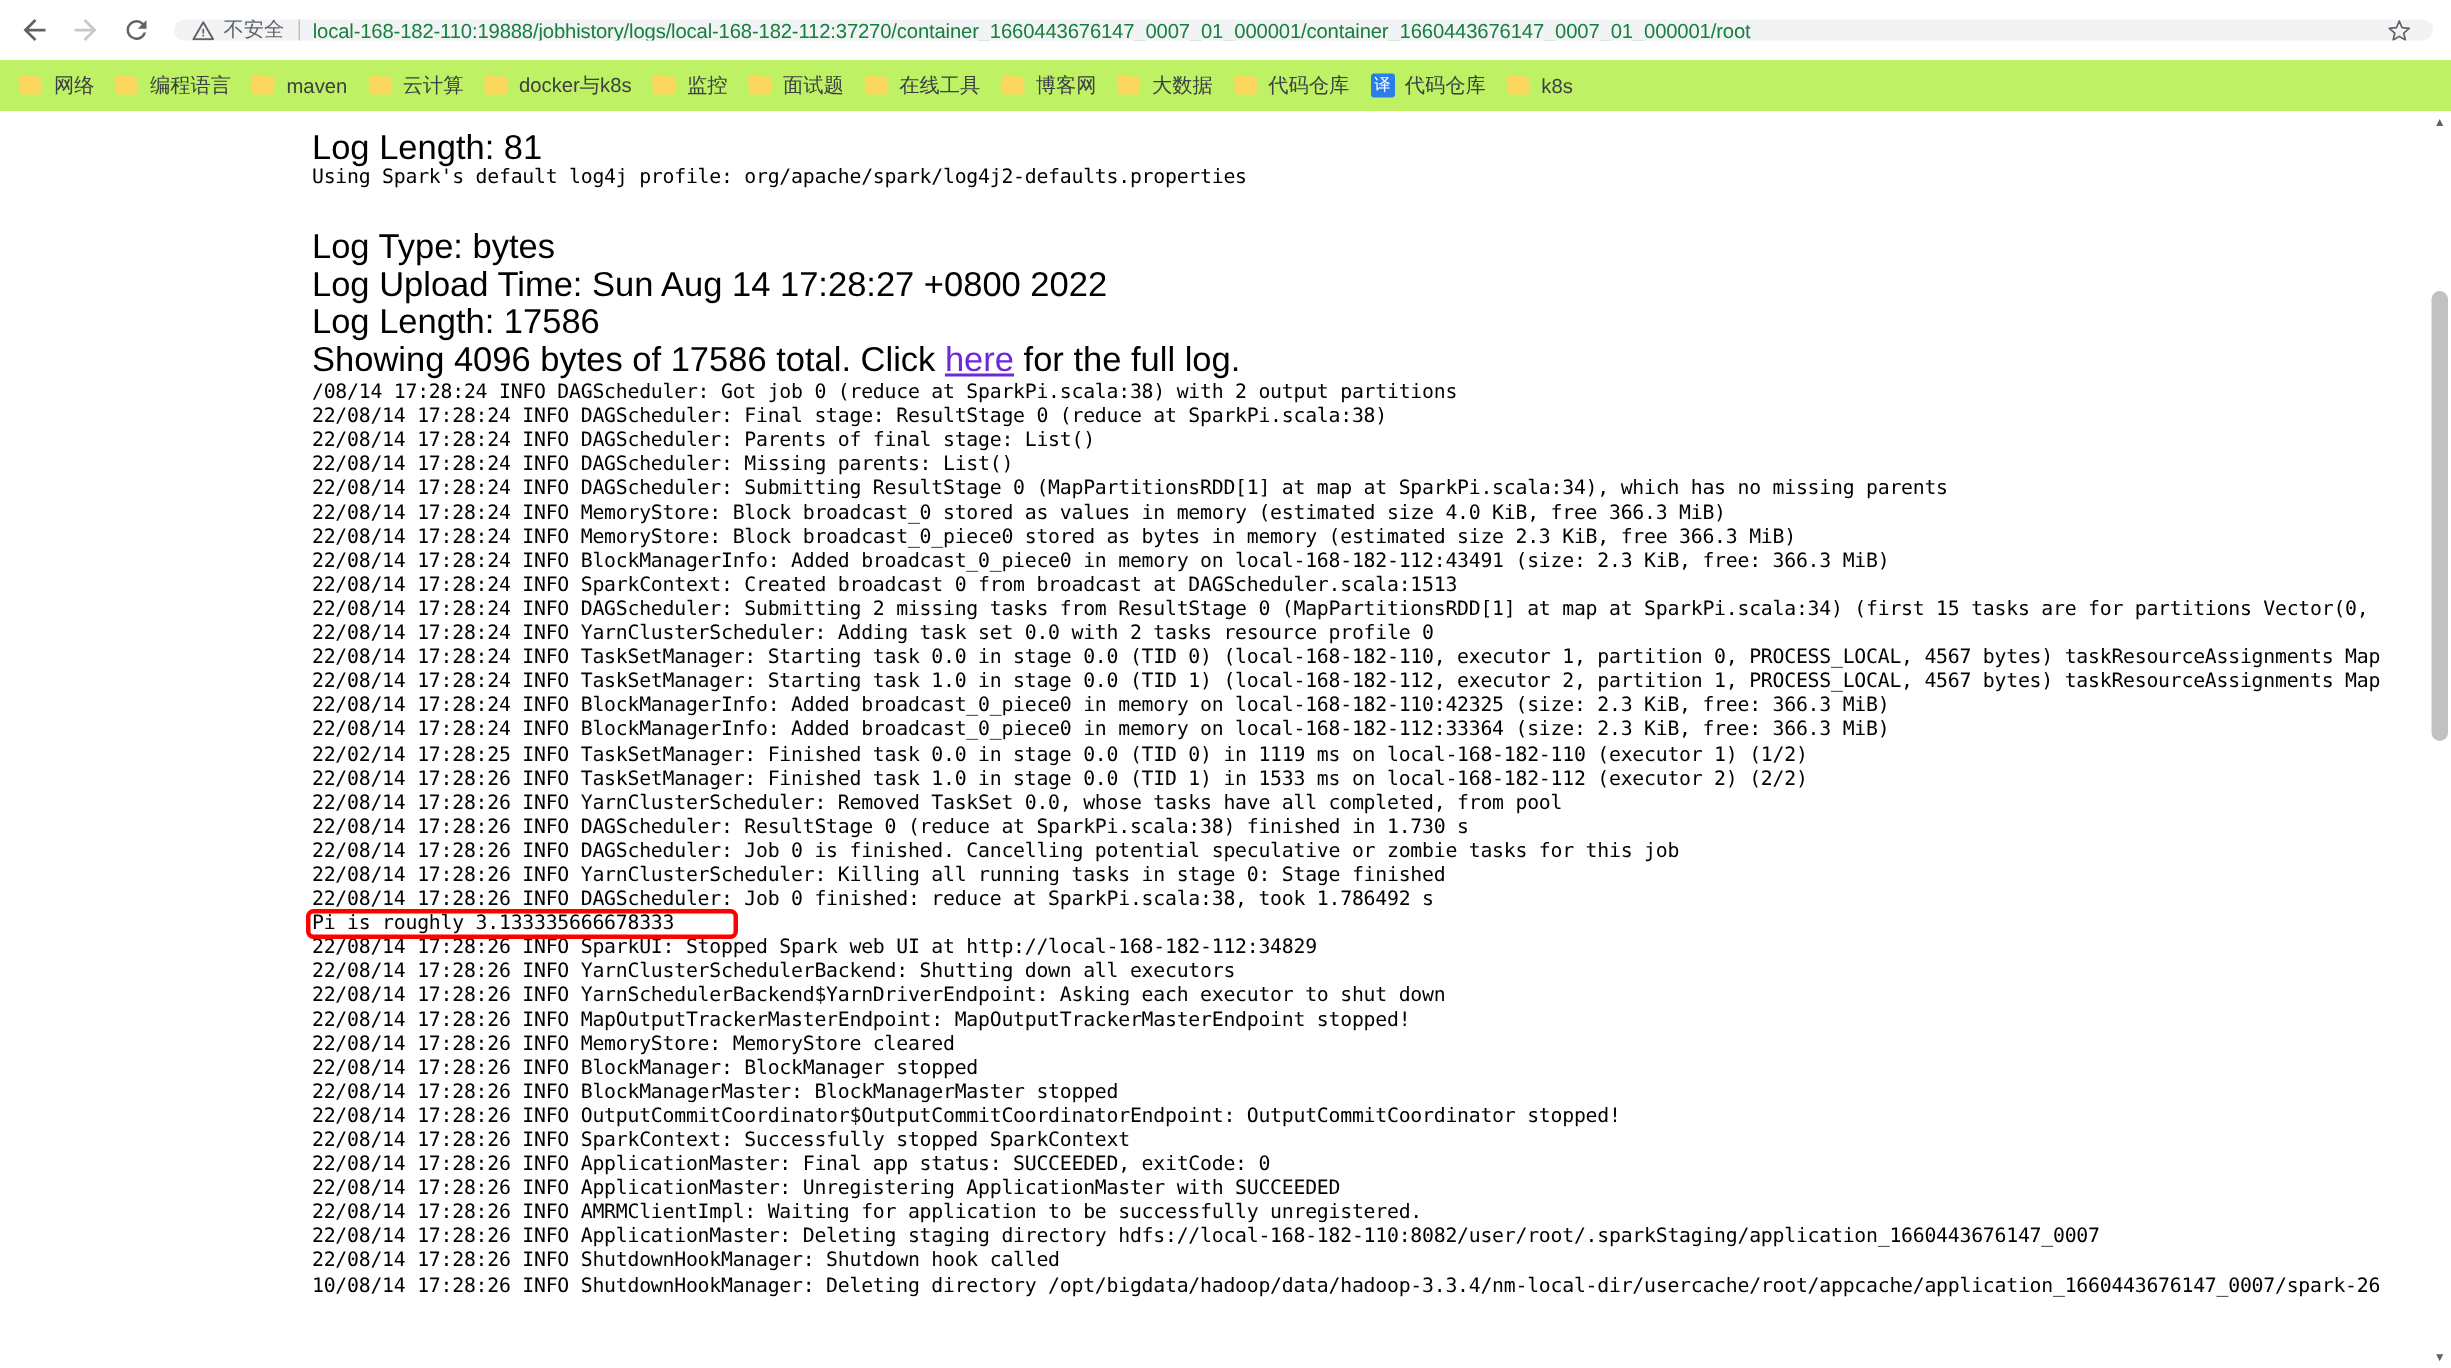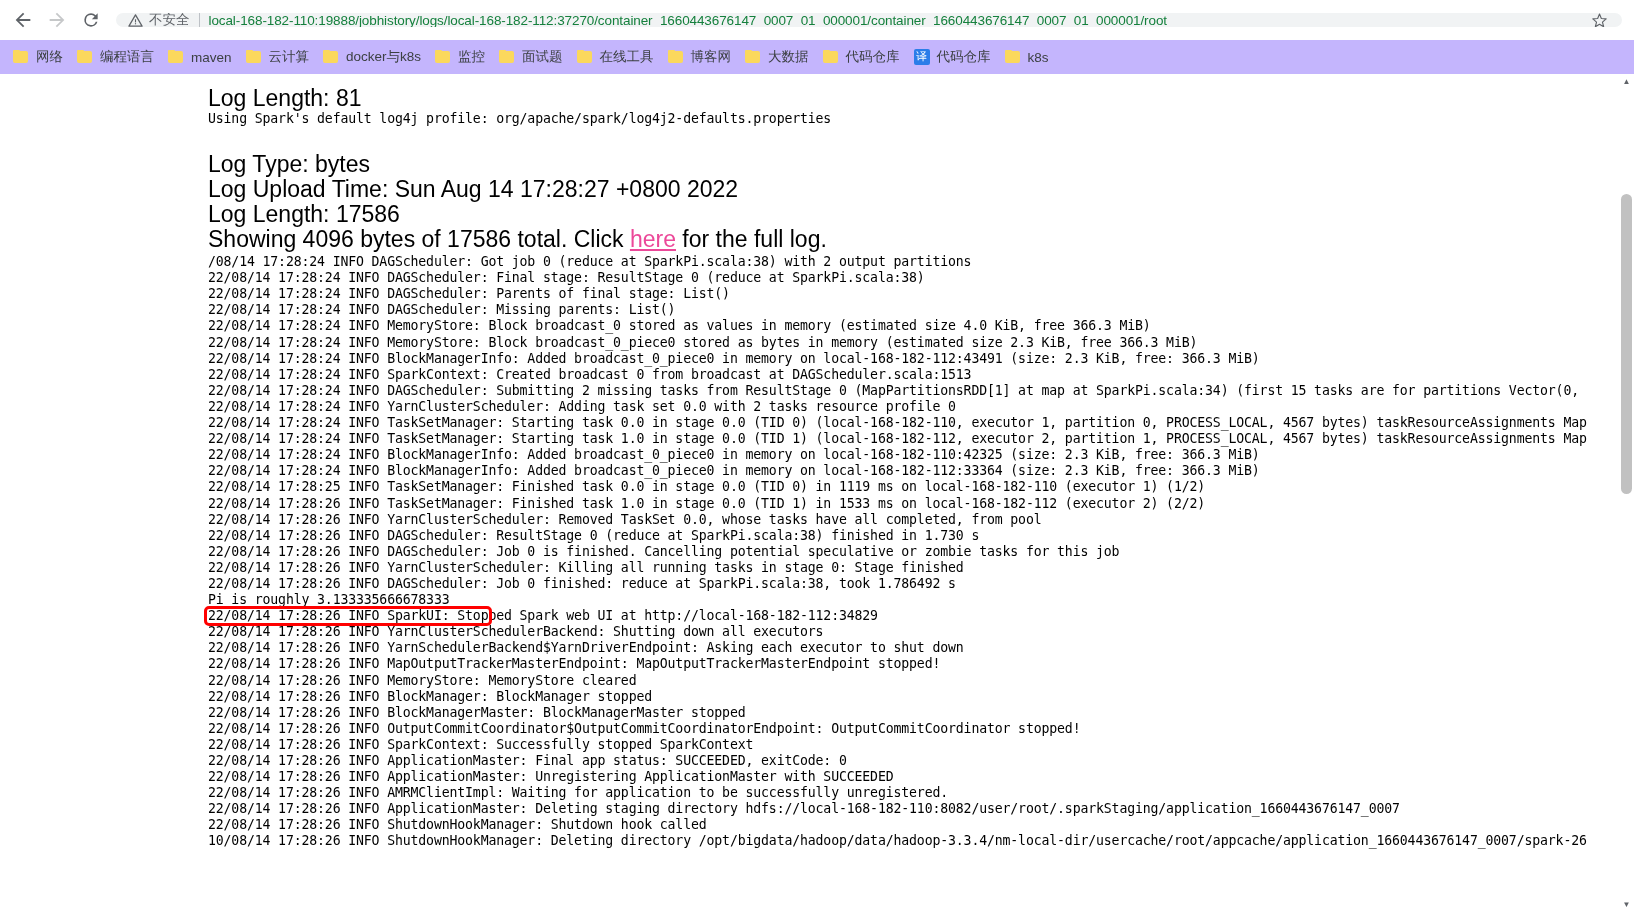--- a/index.html
+++ b/index.html
@@ -91,21 +91,21 @@
     justify-content: center;
   }
 
   
   .bookmarks {
     display: flex;
     align-items: center;
     height: 34px;
     padding: 0 6px;
     box-sizing: border-box;
-    background: #c4b5fd;
+    background: #bef264;
     overflow: hidden;
     white-space: nowrap;
   }
   .bm-item {
     display: flex;
     align-items: center;
     height: 26px;
     padding: 0 7px;
     border-radius: 4px;
     flex: 0 0 auto;
@@ -178,21 +178,21 @@
     font-size: 13.2px;
     line-height: 16.1px;
     color: #000000;
     white-space: pre;
     letter-spacing: -0.15px;
   }
   .spacer-blank {
     height: 25px;
   }
   .link {
-    color: #ec4899;
+    color: #6d28d9;
     text-decoration: underline;
   }
 
   .loglines {
     margin-top: 2px;
     position: relative;
   }
   .highlight-box {
     position: absolute;
     border: 3px solid #ff0000;
@@ -343,31 +343,32 @@
   <div class="meta-line">Log Type: bytes</div>
   <div class="meta-line">Log Upload Time: Sun Aug 14 17:28:27 +0800 2022</div>
   <div class="meta-line">Log Length: 17586</div>
   <div class="meta-line"><span>Showing 4096 bytes of 17586 total. Click </span><a class="link" href="#">here</a><span> for the full log.</span></div>
 
   <div class="loglines" id="loglines">
       <div class="pre-line">/08/14 17:28:24 INFO DAGScheduler: Got job 0 (reduce at SparkPi.scala:38) with 2 output partitions</div>
       <div class="pre-line">22/08/14 17:28:24 INFO DAGScheduler: Final stage: ResultStage 0 (reduce at SparkPi.scala:38)</div>
       <div class="pre-line">22/08/14 17:28:24 INFO DAGScheduler: Parents of final stage: List()</div>
       <div class="pre-line">22/08/14 17:28:24 INFO DAGScheduler: Missing parents: List()</div>
+      <div class="pre-line">22/08/14 17:28:24 INFO DAGScheduler: Submitting ResultStage 0 (MapPartitionsRDD[1] at map at SparkPi.scala:34), which has no missing parents</div>
       <div class="pre-line">22/08/14 17:28:24 INFO MemoryStore: Block broadcast_0 stored as values in memory (estimated size 4.0 KiB, free 366.3 MiB)</div>
       <div class="pre-line">22/08/14 17:28:24 INFO MemoryStore: Block broadcast_0_piece0 stored as bytes in memory (estimated size 2.3 KiB, free 366.3 MiB)</div>
       <div class="pre-line">22/08/14 17:28:24 INFO BlockManagerInfo: Added broadcast_0_piece0 in memory on local-168-182-112:43491 (size: 2.3 KiB, free: 366.3 MiB)</div>
       <div class="pre-line">22/08/14 17:28:24 INFO SparkContext: Created broadcast 0 from broadcast at DAGScheduler.scala:1513</div>
       <div class="pre-line">22/08/14 17:28:24 INFO DAGScheduler: Submitting 2 missing tasks from ResultStage 0 (MapPartitionsRDD[1] at map at SparkPi.scala:34) (first 15 tasks are for partitions Vector(0,</div>
       <div class="pre-line">22/08/14 17:28:24 INFO YarnClusterScheduler: Adding task set 0.0 with 2 tasks resource profile 0</div>
       <div class="pre-line">22/08/14 17:28:24 INFO TaskSetManager: Starting task 0.0 in stage 0.0 (TID 0) (local-168-182-110, executor 1, partition 0, PROCESS_LOCAL, 4567 bytes) taskResourceAssignments Map</div>
       <div class="pre-line">22/08/14 17:28:24 INFO TaskSetManager: Starting task 1.0 in stage 0.0 (TID 1) (local-168-182-112, executor 2, partition 1, PROCESS_LOCAL, 4567 bytes) taskResourceAssignments Map</div>
       <div class="pre-line">22/08/14 17:28:24 INFO BlockManagerInfo: Added broadcast_0_piece0 in memory on local-168-182-110:42325 (size: 2.3 KiB, free: 366.3 MiB)</div>
       <div class="pre-line">22/08/14 17:28:24 INFO BlockManagerInfo: Added broadcast_0_piece0 in memory on local-168-182-112:33364 (size: 2.3 KiB, free: 366.3 MiB)</div>
-      <div class="pre-line">22/08/14 17:28:25 INFO TaskSetManager: Finished task 0.0 in stage 0.0 (TID 0) in 1119 ms on local-168-182-110 (executor 1) (1/2)</div>
+      <div class="pre-line">22/02/14 17:28:25 INFO TaskSetManager: Finished task 0.0 in stage 0.0 (TID 0) in 1119 ms on local-168-182-110 (executor 1) (1/2)</div>
       <div class="pre-line">22/08/14 17:28:26 INFO TaskSetManager: Finished task 1.0 in stage 0.0 (TID 1) in 1533 ms on local-168-182-112 (executor 2) (2/2)</div>
       <div class="pre-line">22/08/14 17:28:26 INFO YarnClusterScheduler: Removed TaskSet 0.0, whose tasks have all completed, from pool</div>
       <div class="pre-line">22/08/14 17:28:26 INFO DAGScheduler: ResultStage 0 (reduce at SparkPi.scala:38) finished in 1.730 s</div>
       <div class="pre-line">22/08/14 17:28:26 INFO DAGScheduler: Job 0 is finished. Cancelling potential speculative or zombie tasks for this job</div>
       <div class="pre-line">22/08/14 17:28:26 INFO YarnClusterScheduler: Killing all running tasks in stage 0: Stage finished</div>
       <div class="pre-line">22/08/14 17:28:26 INFO DAGScheduler: Job 0 finished: reduce at SparkPi.scala:38, took 1.786492 s</div>
       <div class="pre-line">Pi is roughly 3.133335666678333</div>
       <div class="pre-line">22/08/14 17:28:26 INFO SparkUI: Stopped Spark web UI at http://local-168-182-112:34829</div>
       <div class="pre-line">22/08/14 17:28:26 INFO YarnClusterSchedulerBackend: Shutting down all executors</div>
       <div class="pre-line">22/08/14 17:28:26 INFO YarnSchedulerBackend$YarnDriverEndpoint: Asking each executor to shut down</div>

